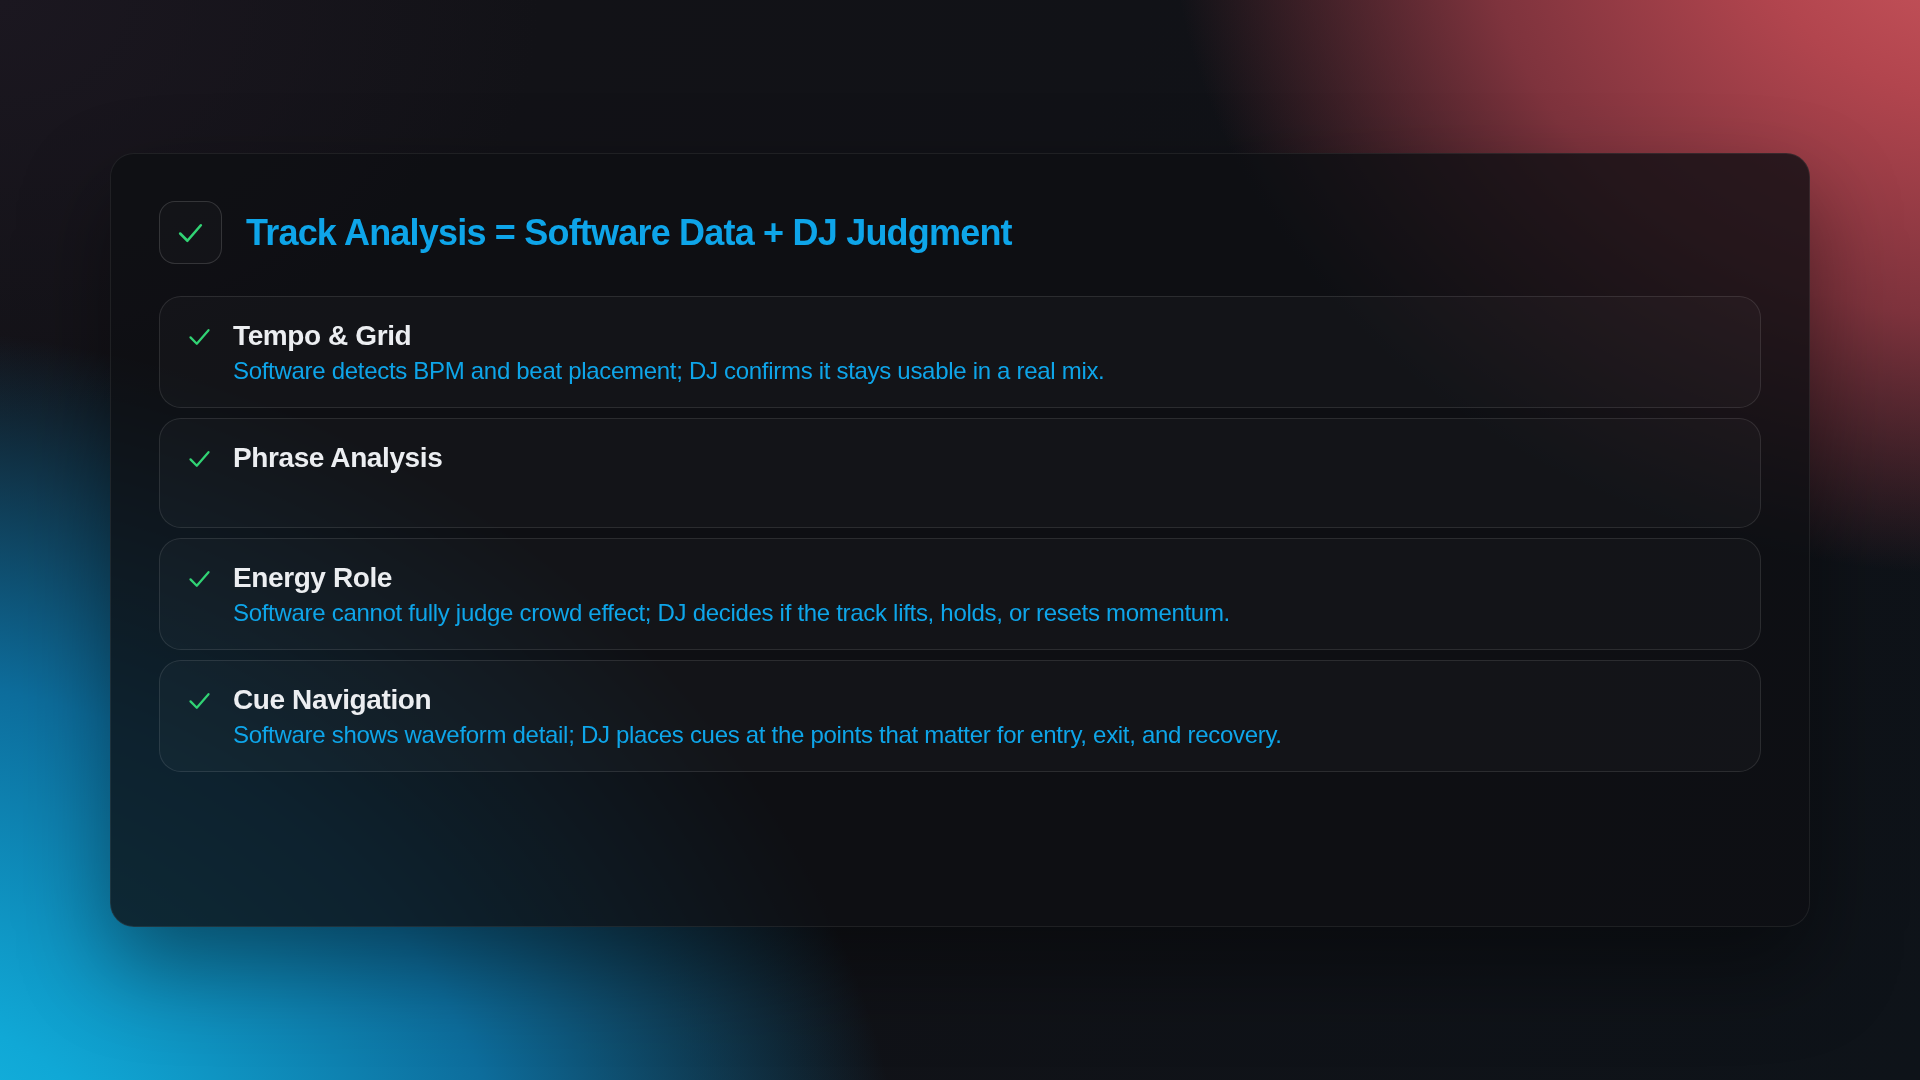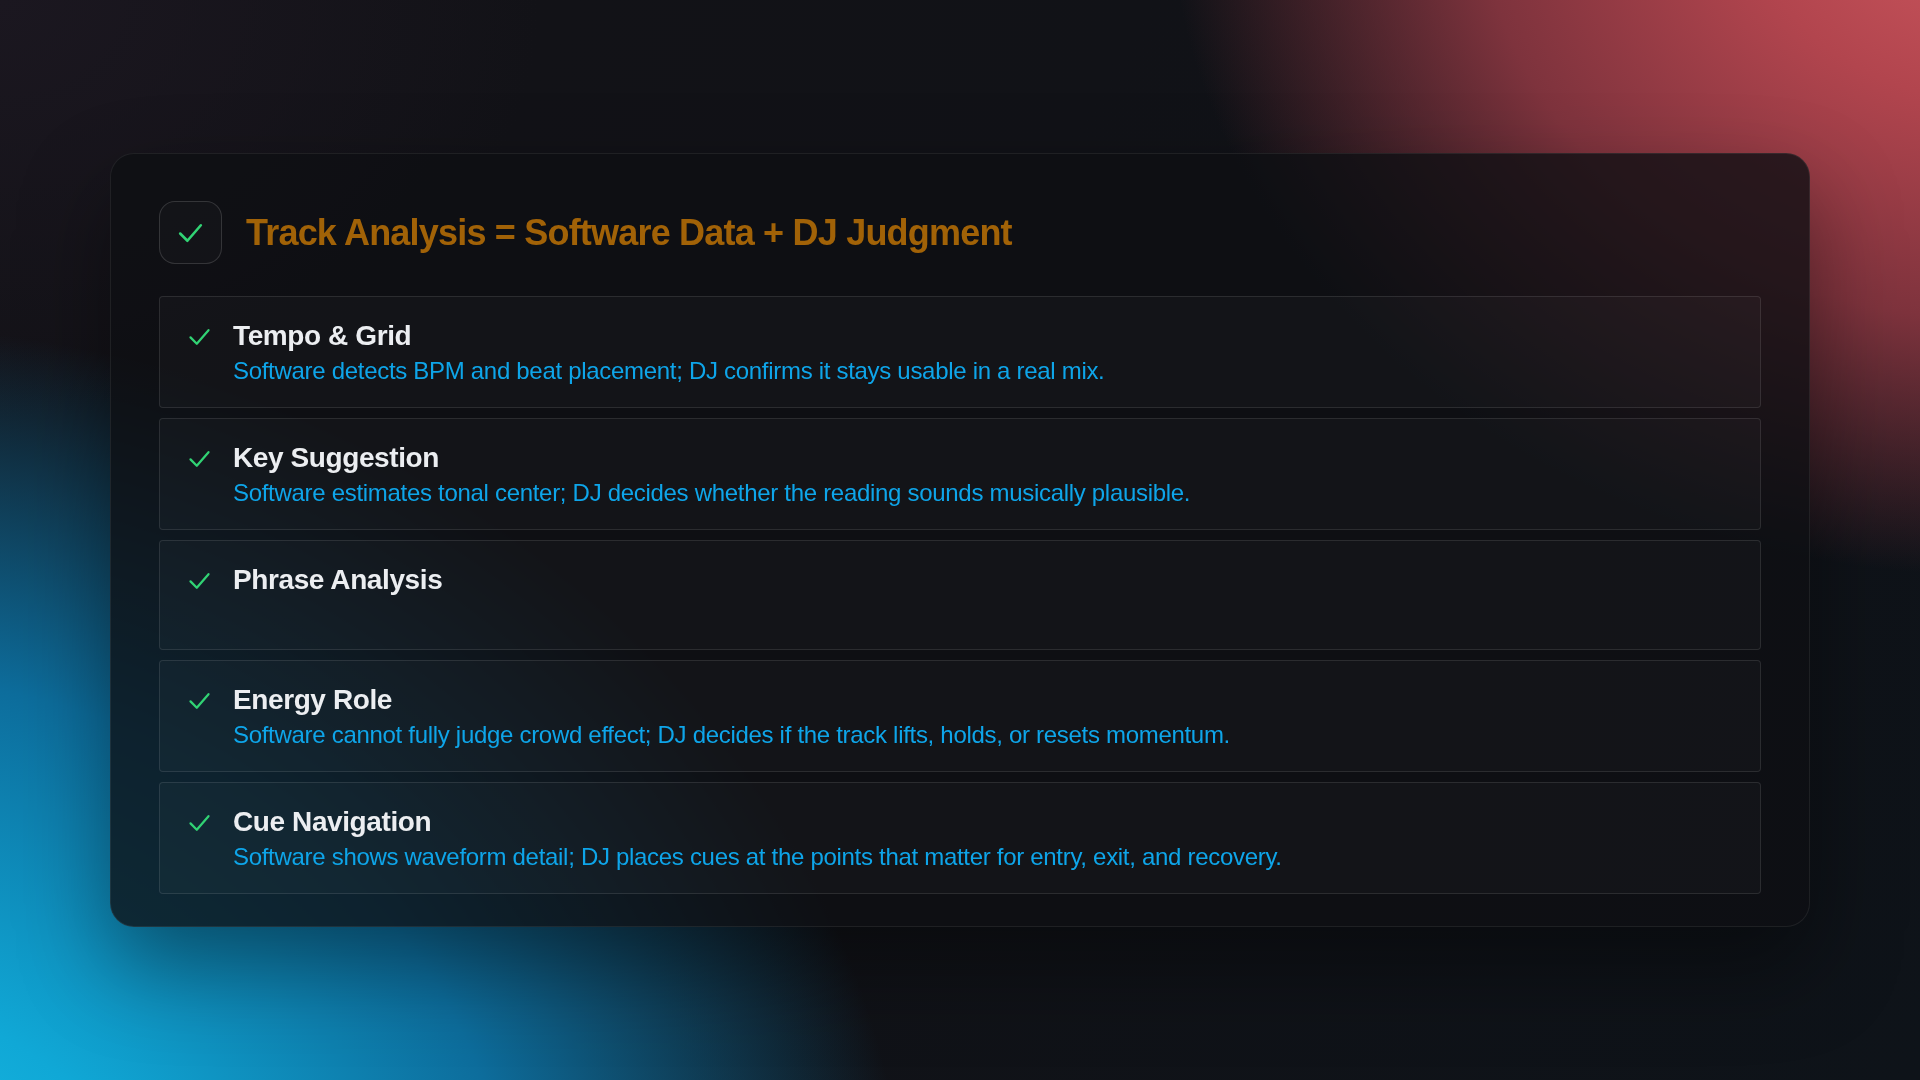--- a/index.html
+++ b/index.html
@@ -27,29 +27,29 @@
   }
   .header { display: flex; align-items: center; gap: 24px; margin-bottom: 32px; }
   .header-badge {
     width: 63px; height: 63px; box-sizing: border-box; flex: none;
     border: 1.5px solid rgba(255, 255, 255, 0.14);
     background: rgba(255, 255, 255, 0.02);
     border-radius: 16px;
     display: flex; align-items: center; justify-content: center;
   }
   .page-title {
-    font-size: 36px; font-weight: 700; color: #a16207;
+    font-size: 36px; font-weight: 700; color: #0ea5e9;
     letter-spacing: -0.8px; line-height: 1.1;
   }
   .list { display: flex; flex-direction: column; gap: 10px; }
   .item {
     display: flex; align-items: flex-start;
     box-sizing: border-box; min-height: 110px;
     border: 1px solid rgba(255, 255, 255, 0.10);
-    border-radius: 4px;
+    border-radius: 22px;
     background: rgba(255, 255, 255, 0.025);
     padding: 21px 23px 21px 26px;
   }
   .item .bullet { flex: none; margin: 5px 20px 0 0; }
   .item-title {
     font-size: 28px; font-weight: 700; color: #eceef1;
     line-height: 36px; letter-spacing: -0.4px;
   }
   .item-desc {
     font-size: 24px; font-weight: 400; color: #0ea5e9;
@@ -78,29 +78,20 @@
   <div class="item">
     <svg class="check-glyph bullet" width="27" height="27" viewBox="0 0 24 24" aria-hidden="true">
       <path d="M4 12.8 L9.6 18.4 L20 6.4"></path>
     </svg>
     <div class="item-text">
       <div class="item-title">Tempo &amp; Grid</div>
       <div class="item-desc">Software detects BPM and beat placement; DJ confirms it stays usable in a real mix.</div>
     </div>
   </div>
 
-  <div class="item">
-    <svg class="check-glyph bullet" width="27" height="27" viewBox="0 0 24 24" aria-hidden="true">
-      <path d="M4 12.8 L9.6 18.4 L20 6.4"></path>
-    </svg>
-    <div class="item-text">
-      <div class="item-title">Key Suggestion</div>
-      <div class="item-desc">Software estimates tonal center; DJ decides whether the reading sounds musically plausible.</div>
-    </div>
-  </div>
 
   <div class="item">
     <svg class="check-glyph bullet" width="27" height="27" viewBox="0 0 24 24" aria-hidden="true">
       <path d="M4 12.8 L9.6 18.4 L20 6.4"></path>
     </svg>
     <div class="item-text">
       <div class="item-title">Phrase Analysis</div>
     </div>
   </div>
 

